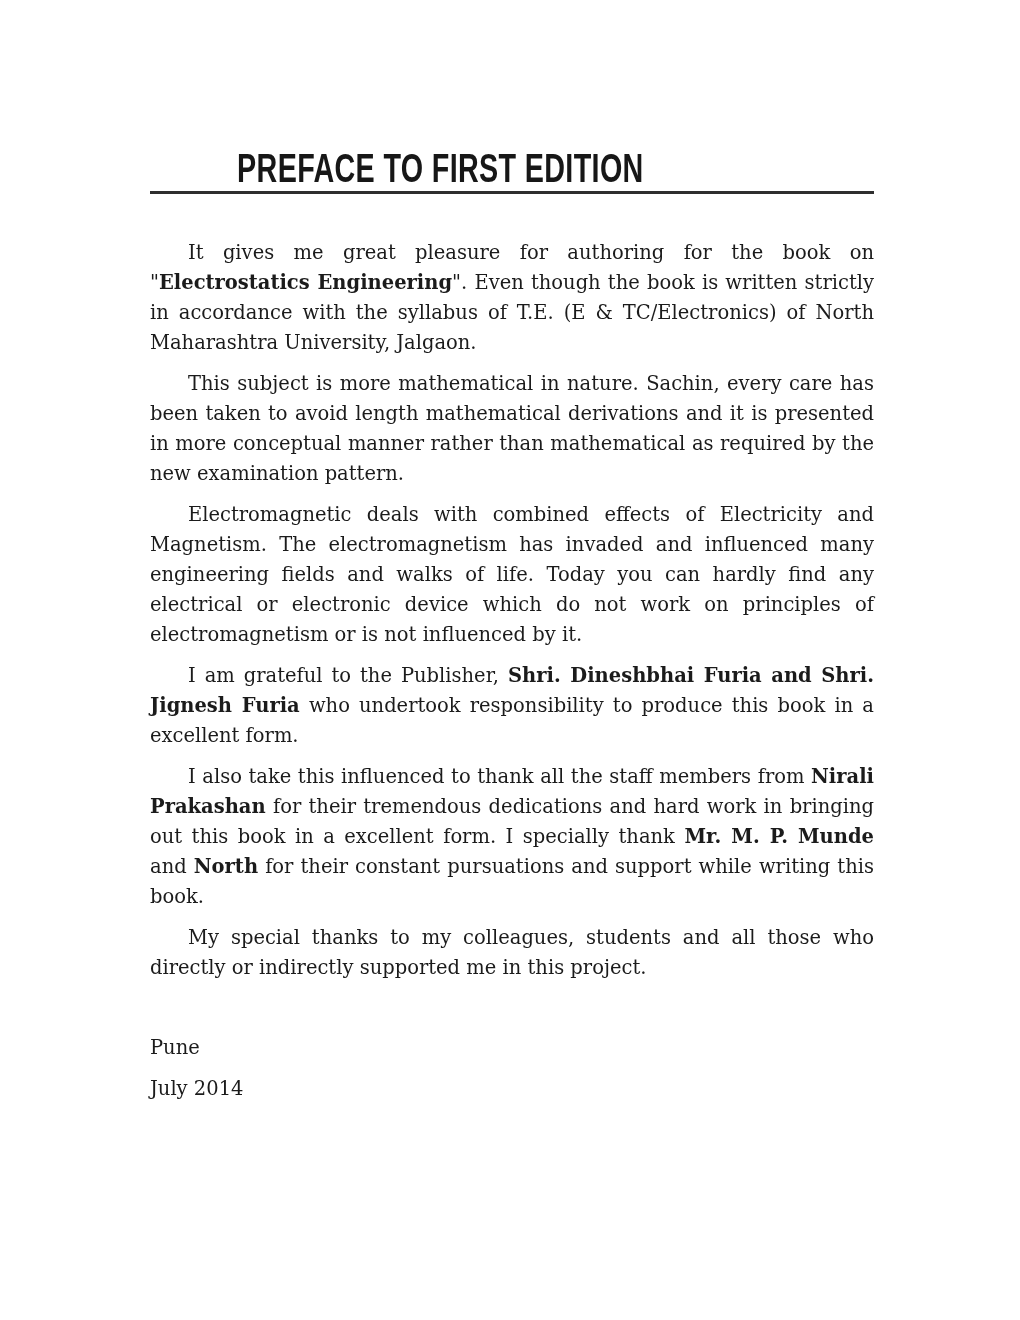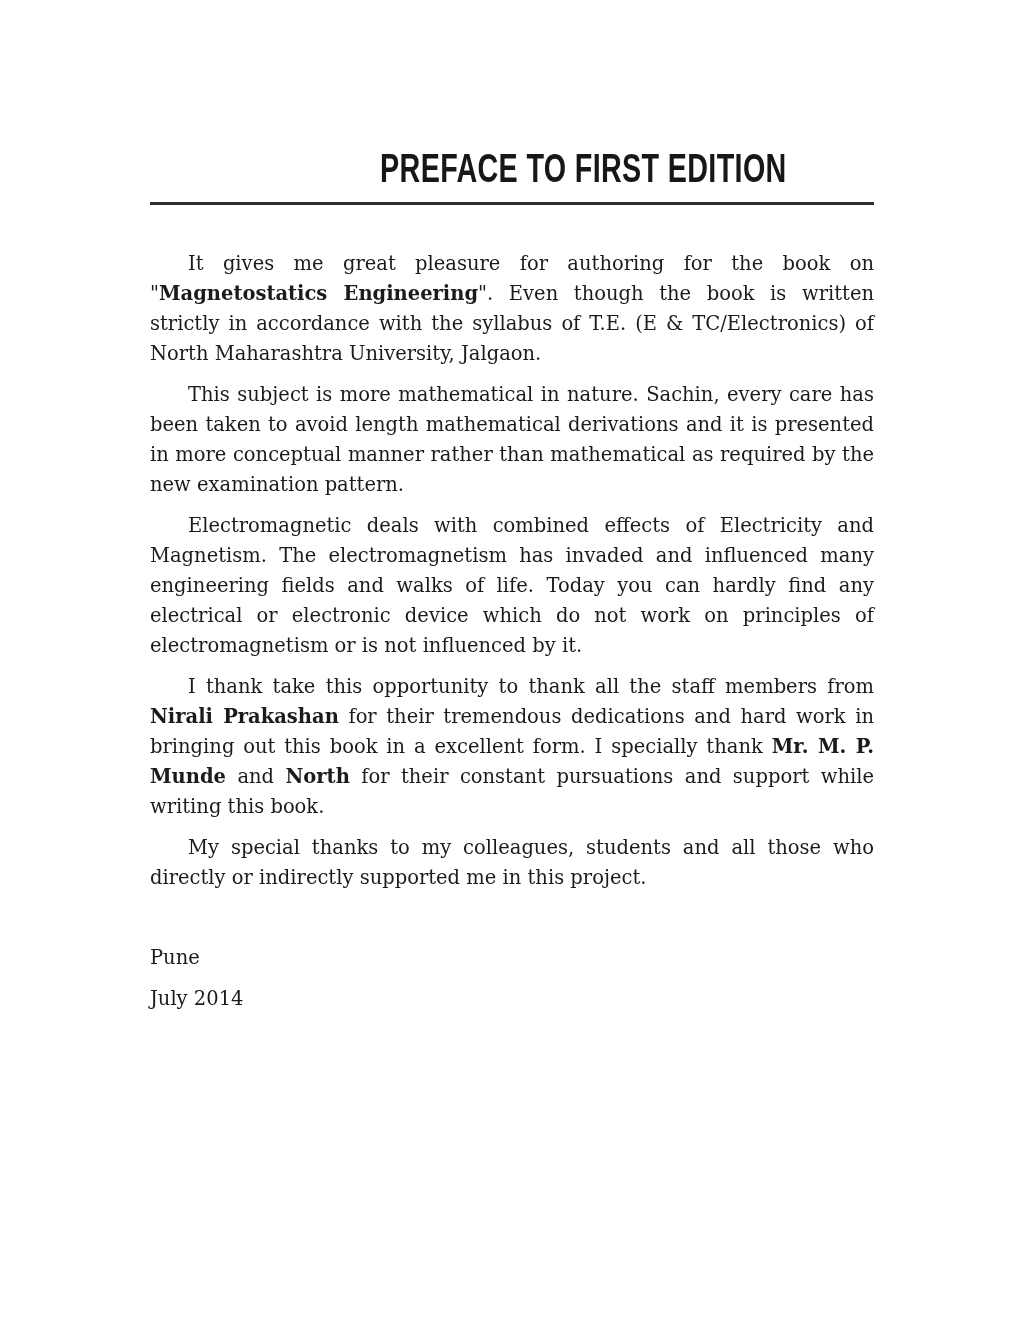--- a/index.html
+++ b/index.html
@@ -17,22 +17,22 @@
     background: #ffffff;
     overflow: hidden;
   }
   .content {
     position: absolute;
     left: 150px;
     top: 146px;
     width: 724px;
   }
   .title-wrap {
-    text-align: right;
-    padding-bottom: 12px;
+    text-align: left;
+    padding-bottom: 1px;
   }
   .title {
     display: inline-block;
     font-family: "Liberation Sans", sans-serif;
     font-weight: 700;
     font-size: 41px;
     line-height: 44px;
     letter-spacing: 0.5px;
     white-space: nowrap;
     transform: scaleX(0.70);
@@ -74,24 +74,25 @@
 
 <div class="page">
   <div class="content">
 
     <div class="title-wrap">
       <span class="title">PREFACE TO FIRST EDITION</span>
     </div>
     <div class="title-underline"></div>
 
     <div class="body-text">
-        <p><span>It gives me great pleasure for authoring for the book on "</span><b>Magnetostatics Engineering</b><span>". Even though the book is written strictly in accordance with the syllabus of T.E. (E &amp; TC/Electronics) of North Maharashtra University, Jalgaon.</span></p>
+        <p><span>It gives me great pleasure for authoring for the book on "</span><b>Electrostatics Engineering</b><span>". Even though the book is written strictly in accordance with the syllabus of T.E. (E &amp; TC/Electronics) of North Maharashtra University, Jalgaon.</span></p>
         <p><span>This subject is more mathematical in nature. Sachin, every care has been taken to avoid length mathematical derivations and it is presented in more conceptual manner rather than mathematical as required by the new examination pattern.</span></p>
         <p><span>Electromagnetic deals with combined effects of Electricity and Magnetism. The electromagnetism has invaded and influenced many engineering fields and walks of life. Today you can hardly find any electrical or electronic device which do not work on principles of electromagnetism or is not influenced by it.</span></p>
-        <p><span>I thank take this opportunity to thank all the staff members from </span><b>Nirali Prakashan</b><span> for their tremendous dedications and hard work in bringing out this book in a excellent form. I specially thank </span><b>Mr. M. P. Munde</b><span> and </span><b>North</b><span> for their constant pursuations and support while writing this book.</span></p>
+        <p><span>I am grateful to the Publisher, </span><b>Shri. Dineshbhai Furia and Shri. Jignesh Furia</b><span> who undertook responsibility to produce this book in a excellent form.</span></p>
+        <p><span>I also take this influenced to thank all the staff members from </span><b>Nirali Prakashan</b><span> for their tremendous dedications and hard work in bringing out this book in a excellent form. I specially thank </span><b>Mr. M. P. Munde</b><span> and </span><b>North</b><span> for their constant pursuations and support while writing this book.</span></p>
         <p><span>My special thanks to my colleagues, students and all those who directly or indirectly supported me in this project.</span></p>
       </div>
 
     <div class="signature">
       <div>Pune</div>
       <div class="signature-row">
         <span>July 2014</span>
       </div>
     </div>
 

